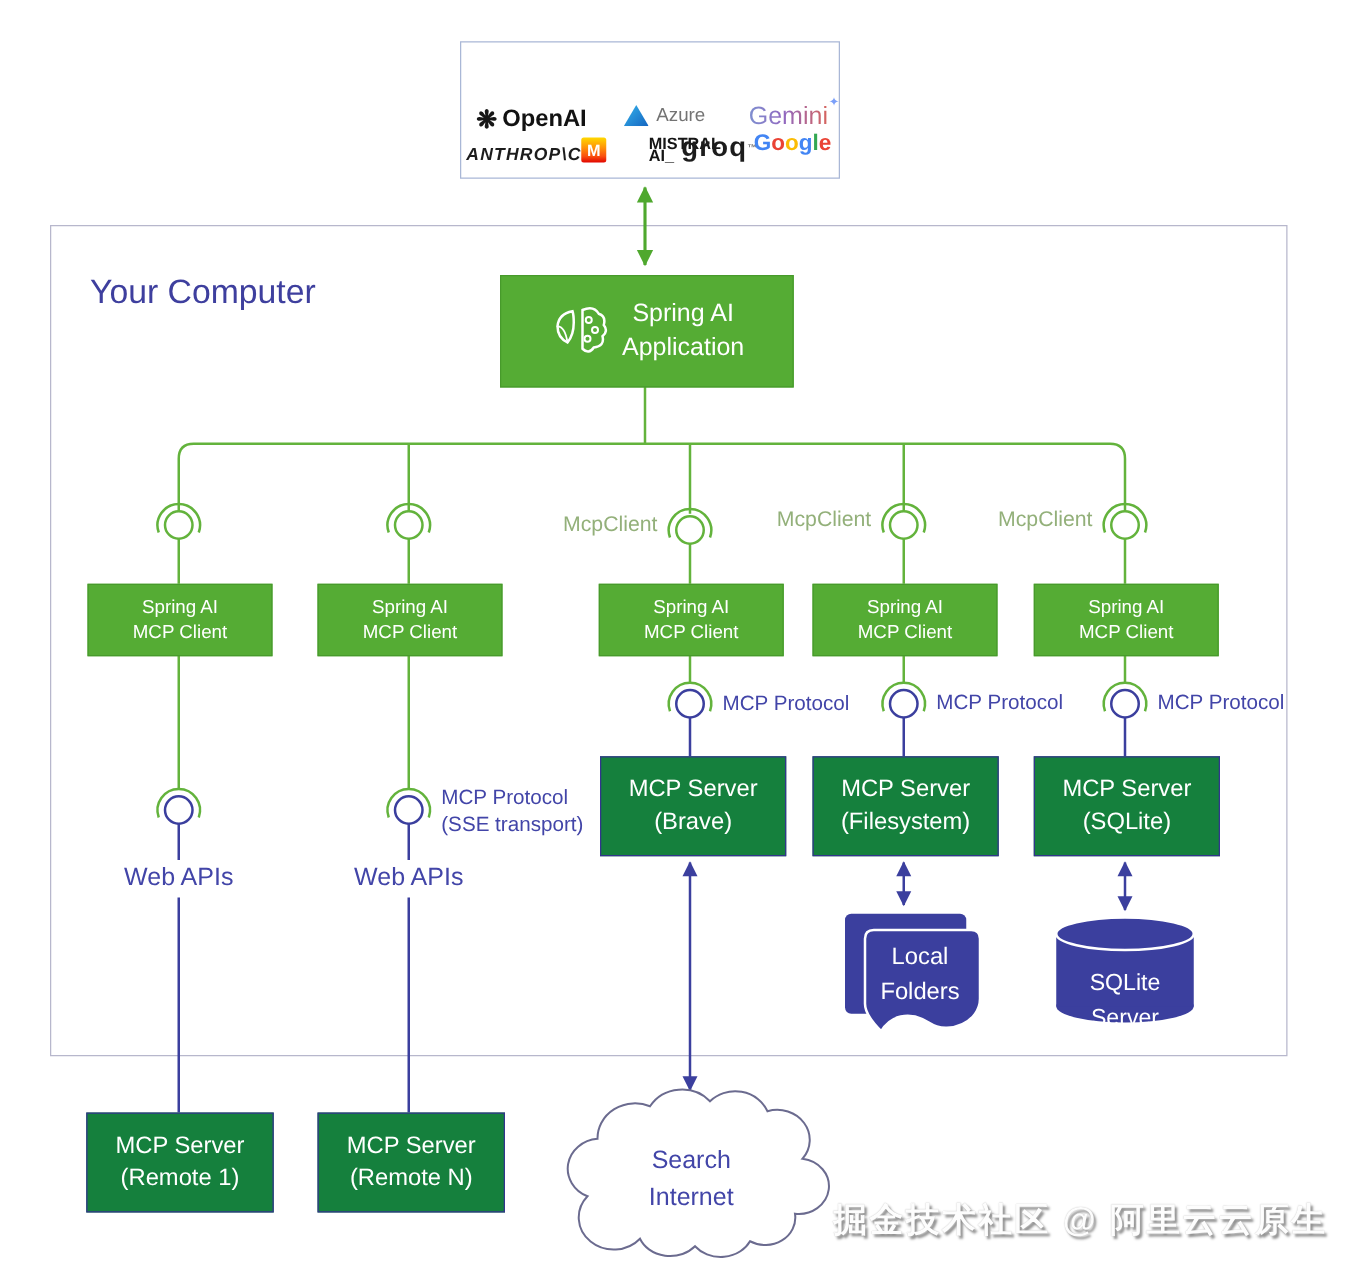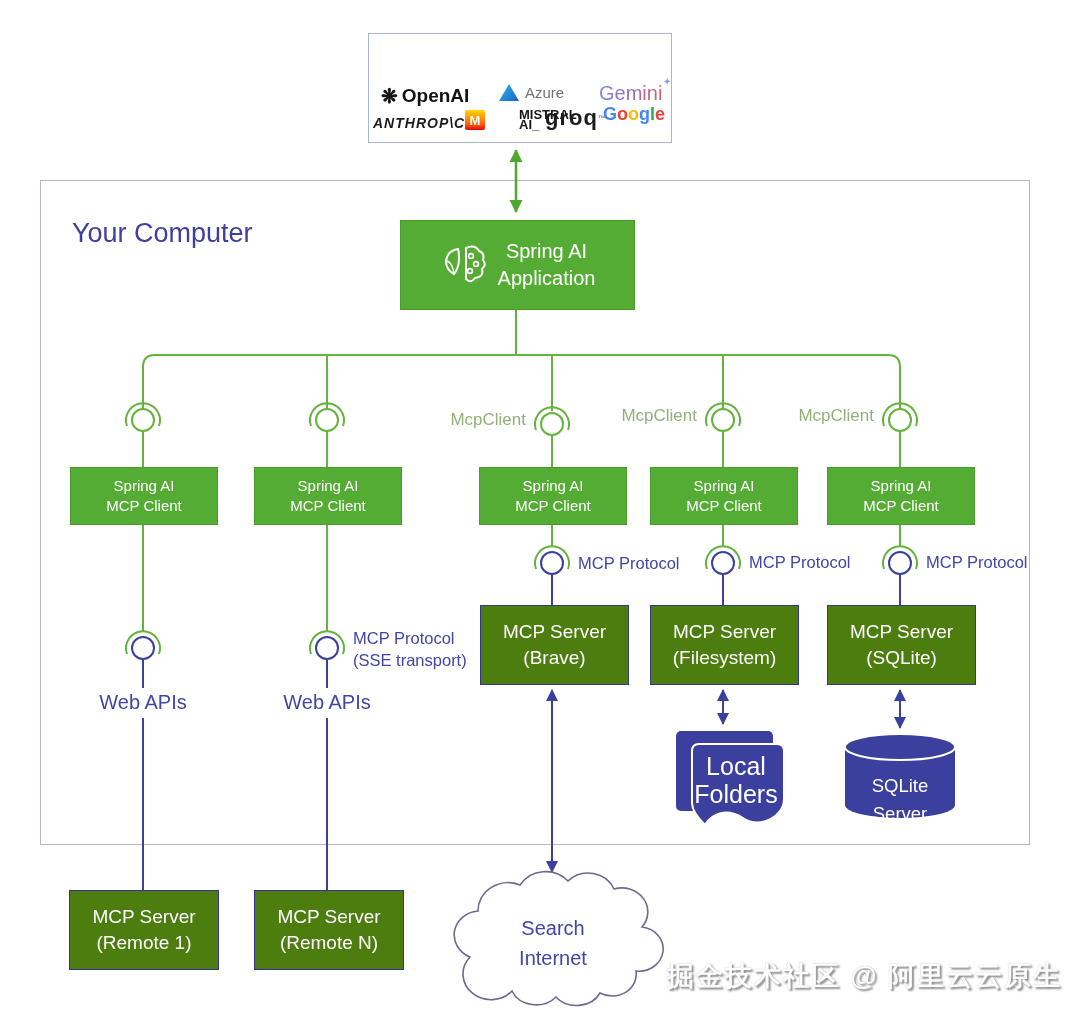--- a/index.html
+++ b/index.html
@@ -3,21 +3,21 @@
 <meta charset="utf-8">
 <style>
   html,body{margin:0;padding:0;background:#fff;}
   .stage{position:relative;width:1080px;height:1018px;background:#ffffff;
          font-family:"Liberation Sans",sans-serif;overflow:hidden;}
   .frame{position:absolute;background:#fff;z-index:1;}
   .wires{position:absolute;left:0;top:0;z-index:2;}
   .node,.lbl{position:absolute;z-index:3;}
   .gbox{background:#55AC34;border:1px solid #479A2B;color:#fff;display:flex;
         flex-direction:column;align-items:center;justify-content:center;text-align:center;}
-  .pbox{background:#4d7c0f;border:1px solid #32358C;color:#fff;display:flex;
+  .pbox{background:#15803d;border:1px solid #32358C;color:#fff;display:flex;
         flex-direction:column;align-items:center;justify-content:center;text-align:center;}
   .client{width:146px;height:56px;font-size:15px;line-height:20px;}
   .server{width:147px;height:78px;font-size:19px;line-height:26px;}
   .appbox{left:400px;top:220px;width:233px;height:88px;flex-direction:row;gap:12px;
           font-size:20px;line-height:27px;}
   .ptxt{color:#4245A8;}
   .gtxt{color:#93B07A;}
   .white2{color:#fff;text-align:center;}
   .yc-label{left:72px;top:218px;font-size:27px;color:#3E3F9E;}
   .watermark{right:18px;top:958px;font-size:27px;font-weight:bold;color:#fdfdfd;
@@ -220,21 +220,21 @@
   </div>
   <div class="node pbox server" style="left:650px;top:605px;">
     <span>MCP Server</span>
     <span>(Filesystem)</span>
   </div>
   <div class="node pbox server" style="left:827px;top:605px;">
     <span>MCP Server</span>
     <span>(SQLite)</span>
   </div>
 
-  <div class="lbl white2" style="left:690px;top:752px;width:92px;font-size:25px;line-height:28px;">
+  <div class="lbl white2" style="left:690px;top:752px;width:92px;font-size:19px;line-height:28px;">
     <span>Local</span><br>
     <span>Folders</span>
   </div>
   <div class="lbl white2" style="left:850px;top:752px;width:100px;font-size:18.5px;line-height:28px;margin-top:20px;">
     <span>SQLite</span><br>
     <span>Server</span>
   </div>
 
   <div class="node pbox server" style="left:69px;top:890px;width:148px;">
     <span>MCP Server</span>

